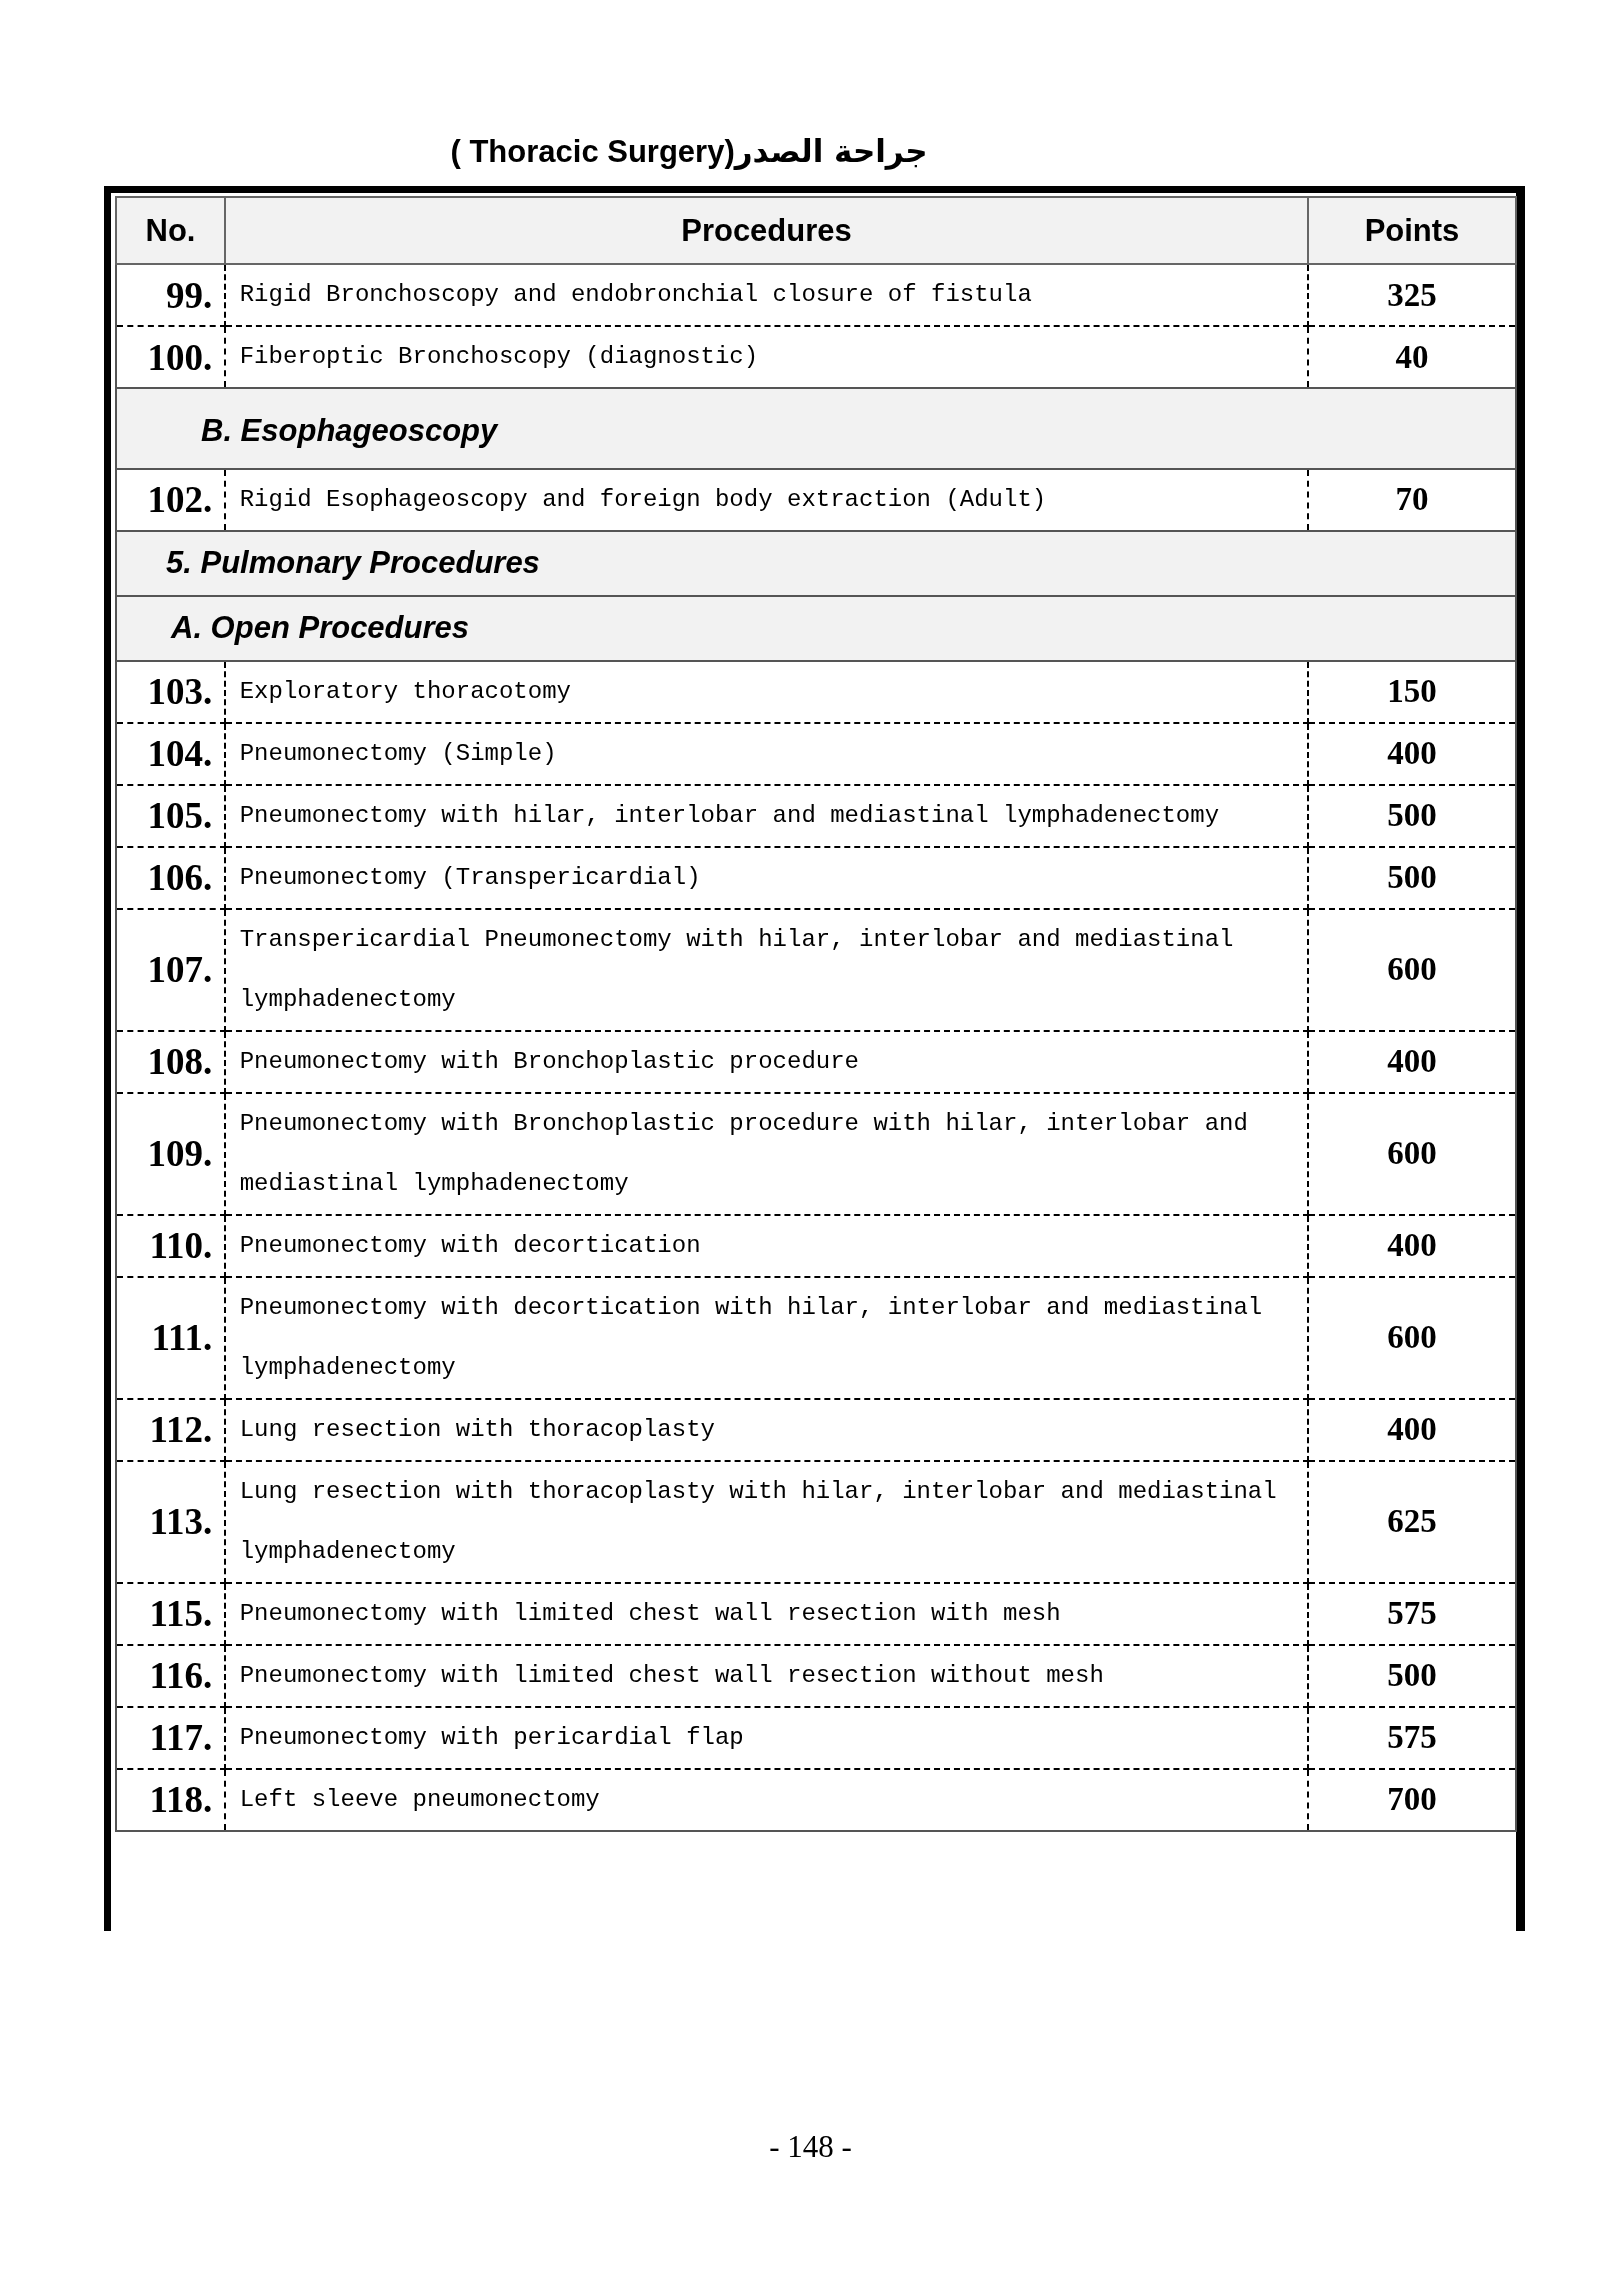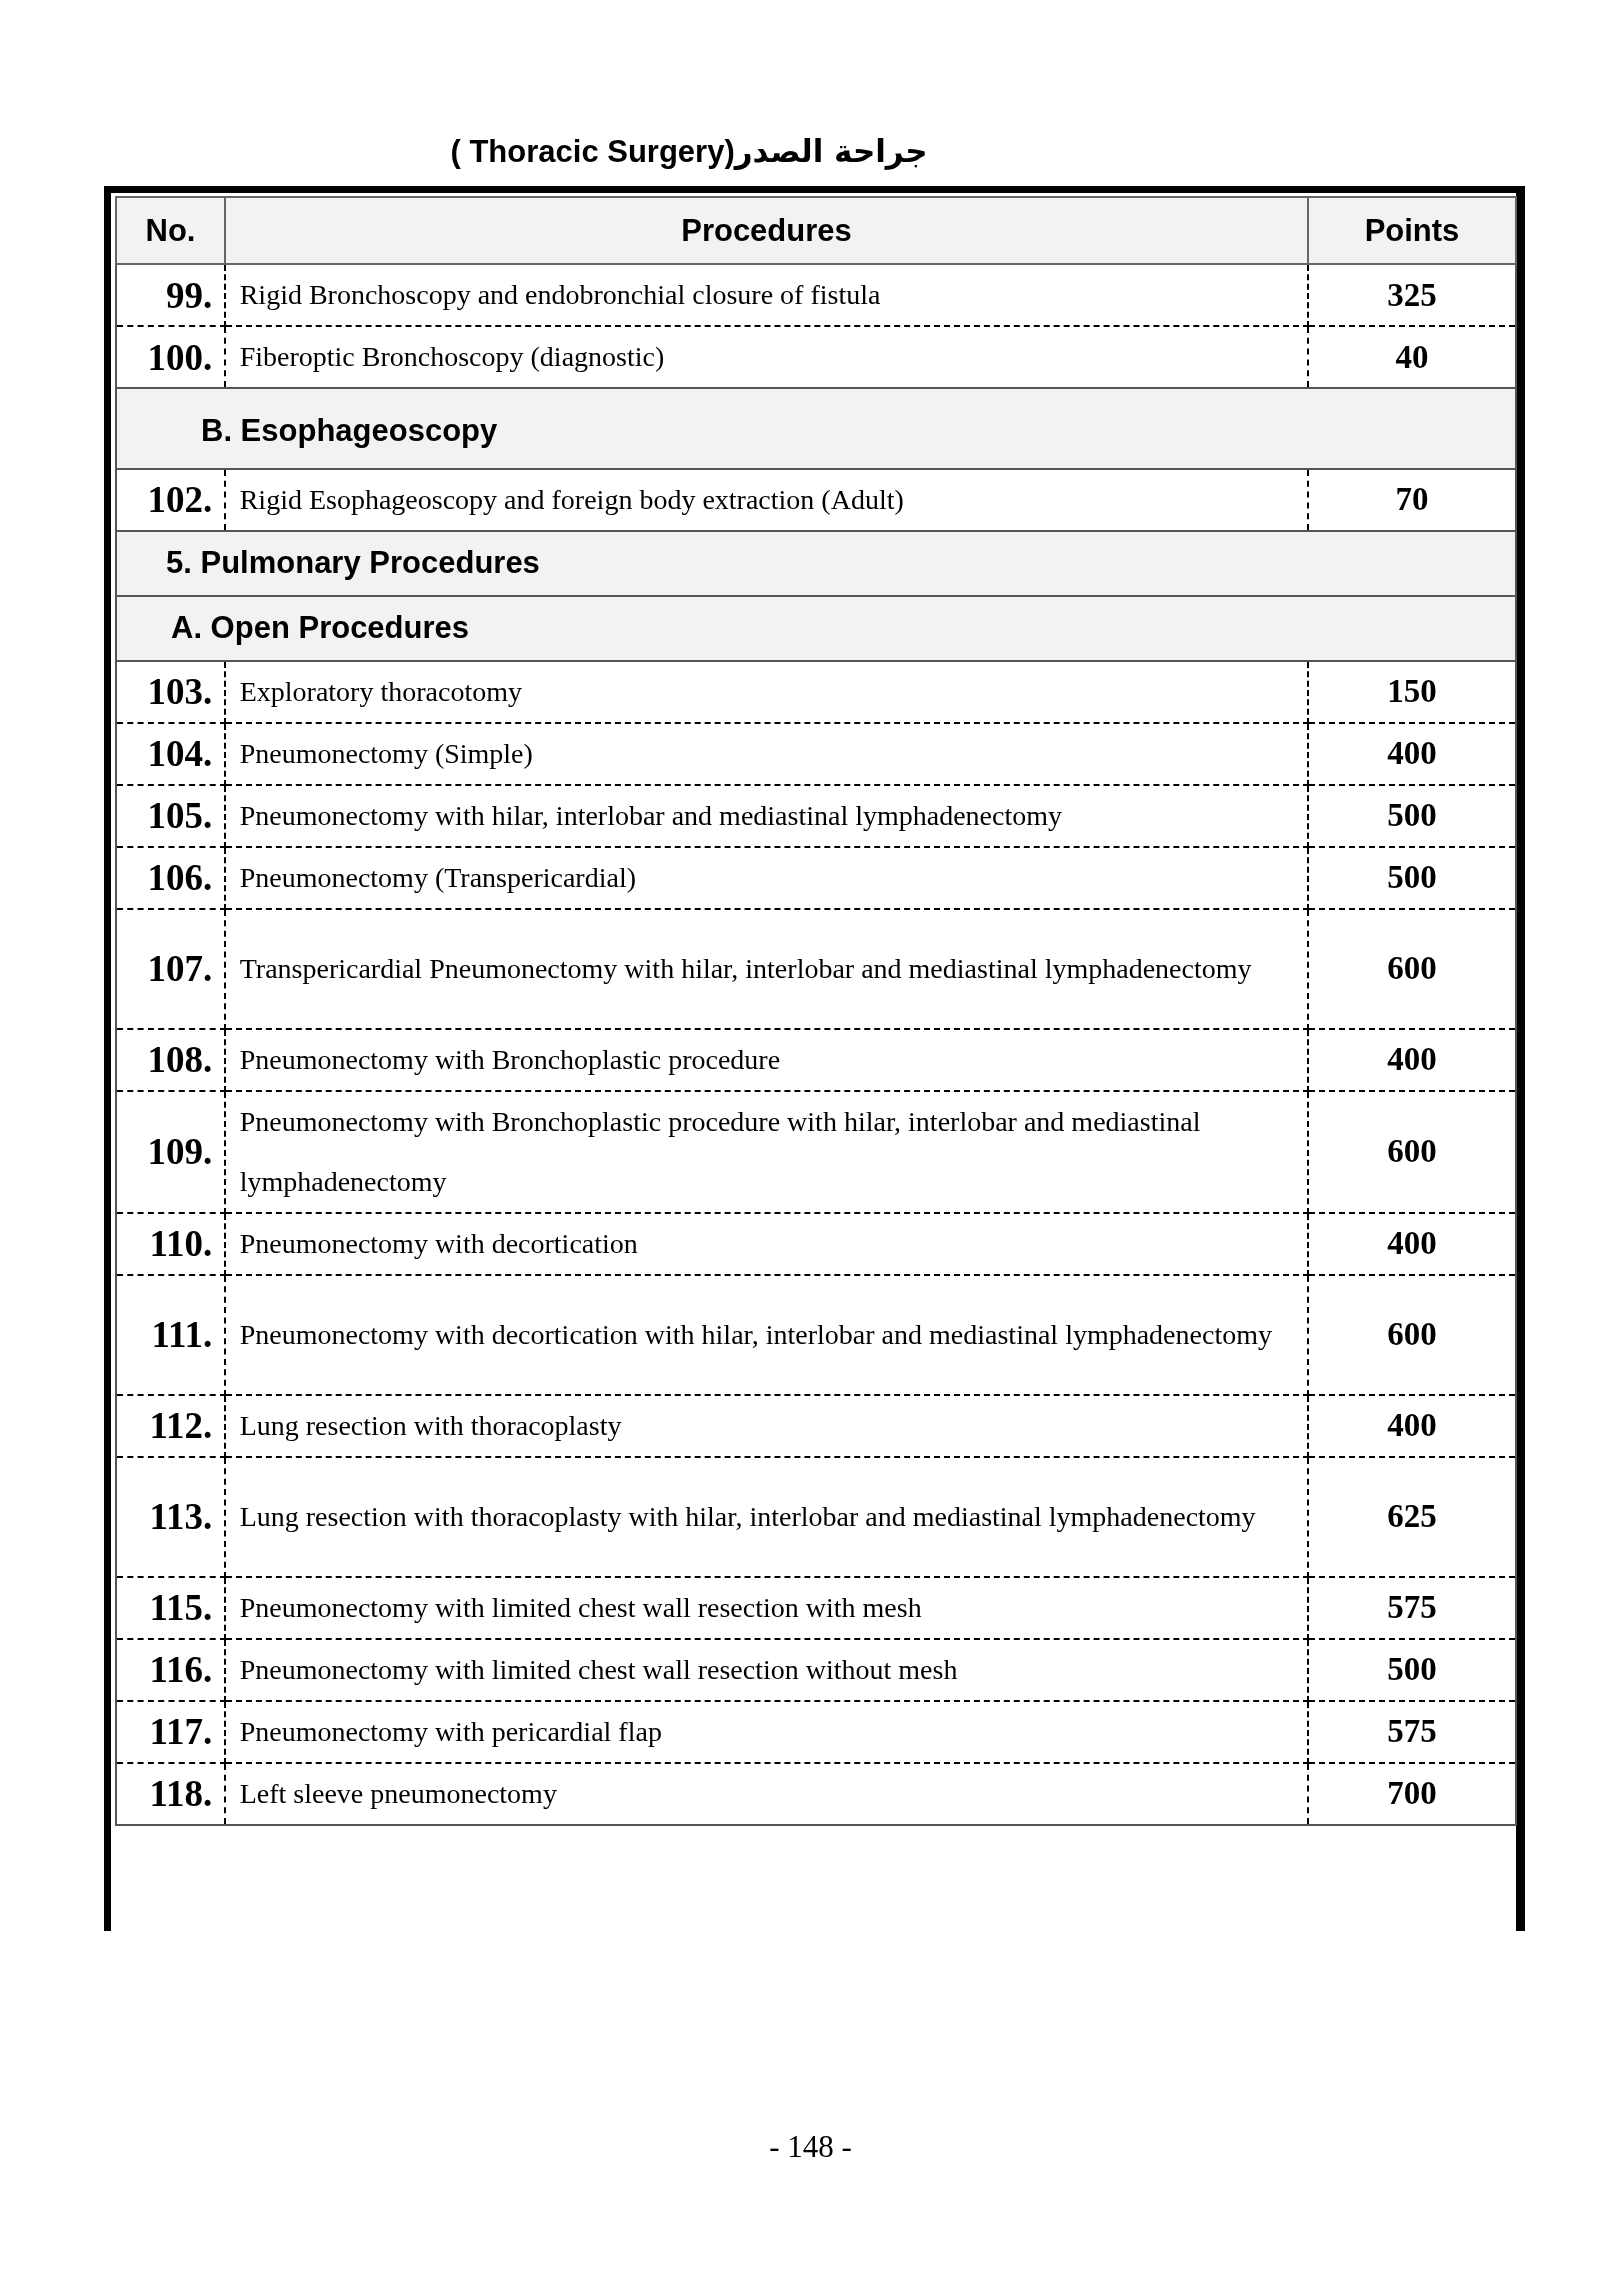--- a/index.html
+++ b/index.html
@@ -28,33 +28,33 @@
       padding: 0;
       margin-left: 23px;
     }
     td { padding: 0; border-bottom: 2px dashed #000; vertical-align: middle; }
     td.no {
       font-family: "Liberation Serif", serif; font-weight: bold; font-size: 37px;
       text-align: right; padding-right: 11.8px; border-right: 2px dashed #000;
       border-left: 2.9px double #555;
     }
     td.proc {
-      font-family: Liberation Serif, serif; font-size: 28px; padding-left: 13.7px;
+      font-family: Liberation Mono, monospace; font-size: 24px; padding-left: 13.7px;
       line-height: 60px; border-right: 2px dashed #000;
     }
     td.pts {
       font-family: "Liberation Serif", serif; font-weight: bold; font-size: 33px; text-align: center;
       border-right: 2.9px double #555;
     }
     tr.r1 td { height: 59px; }
     tr.r2 td { height: 118px; }
     tr.section td {
       background: #f2f2f2; font-family: "Liberation Sans", sans-serif; font-weight: bold;
       font-size: 31px; border-top: 2.9px double #555; border-bottom: 2.9px double #555;
-      border-left: 2.9px double #555; border-right: 2.9px double #555;
+      border-left: 2.9px double #555; border-right: 2.9px double #555; font-style: italic;
     }
     tr.sec-b td { height: 73px; padding-left: 84px; padding-top: 5.9px; }
     tr.sec-5 td { height: 63px; padding-left: 49px; }
     tr.sec-a td { height: 63px; padding-left: 54px; }
     .page-num {
       position: absolute; top: 2129px; left: 0; width: 1621px; text-align: center;
       font-family: "Liberation Serif", serif; font-size: 31px;
     }
   </style>
 </head>

